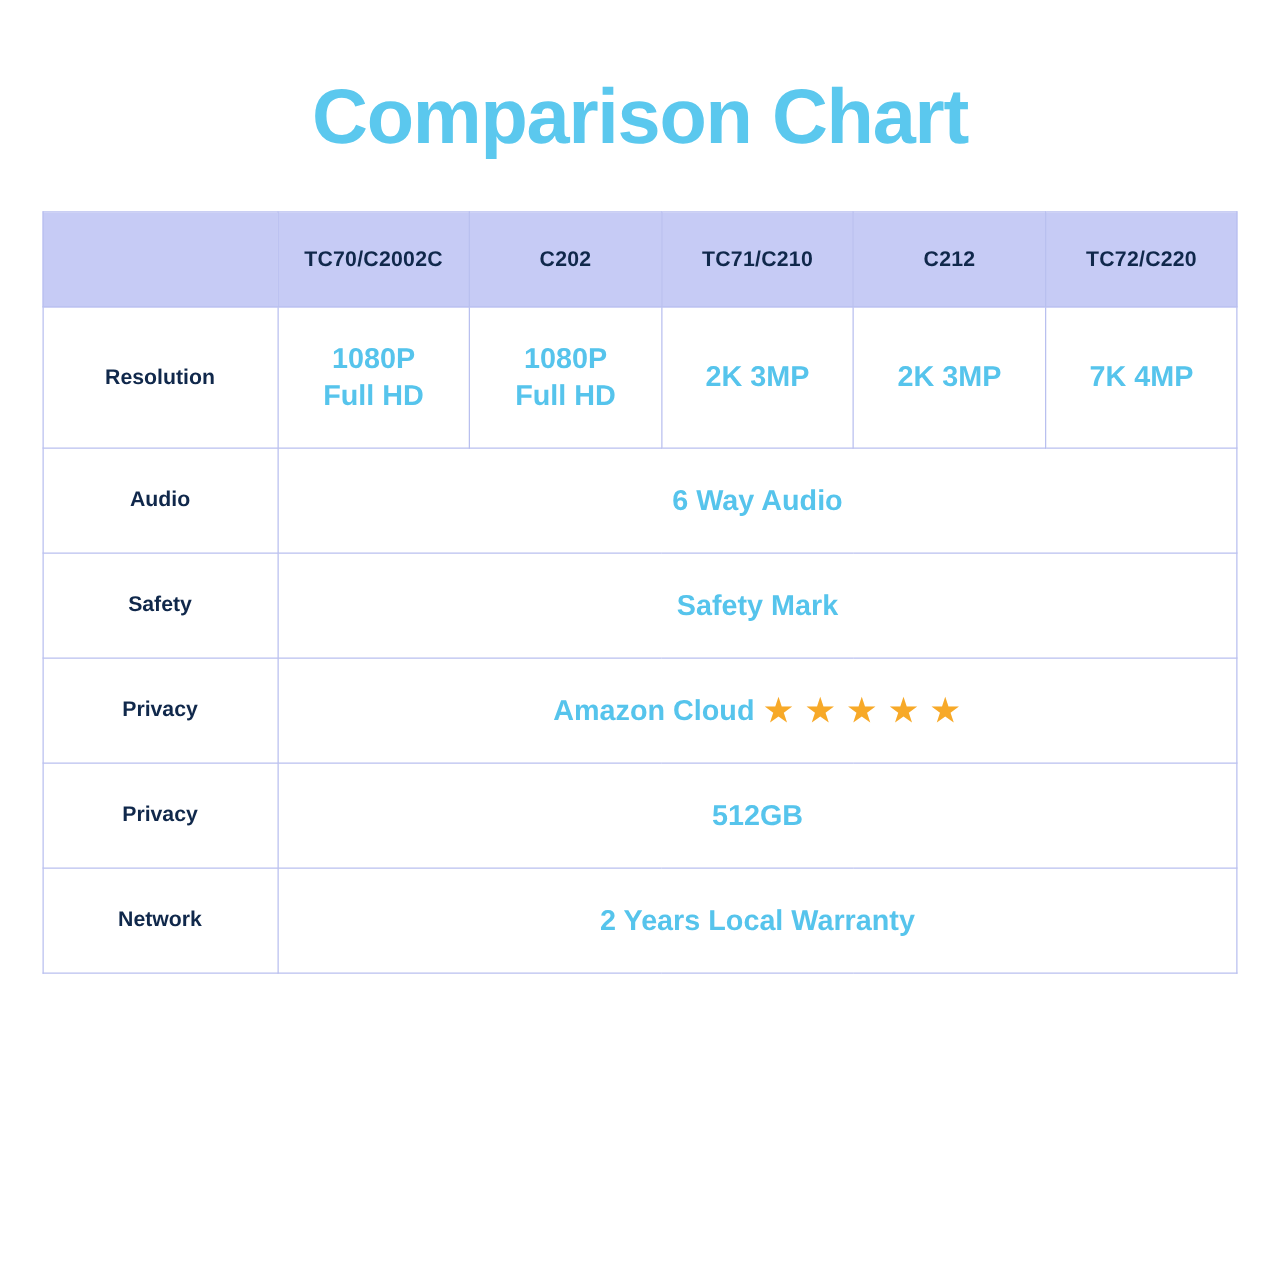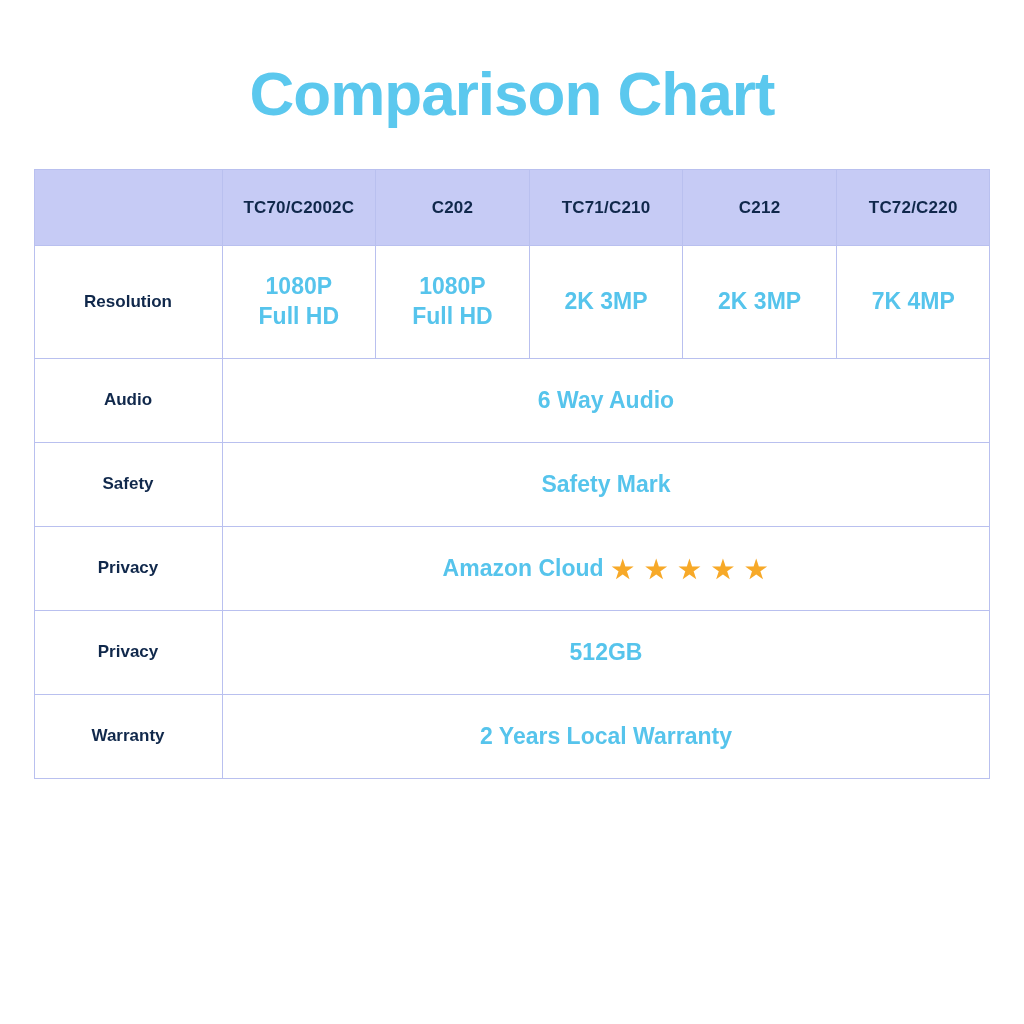--- a/index.html
+++ b/index.html
@@ -143,19 +143,19 @@
         </td>
       </tr>
 
 
       <tr class="mid">
         <td class="rowlabel">Privacy</td>
         <td class="value" colspan="5">512GB</td>
       </tr>
 
       <tr class="mid">
-        <td class="rowlabel">Warranty</td>
+        <td class="rowlabel">Network</td>
         <td class="value" colspan="5">2 Years Local Warranty</td>
       </tr>
 
     </tbody>
   </table>
 </div>
 
 </body></html>

